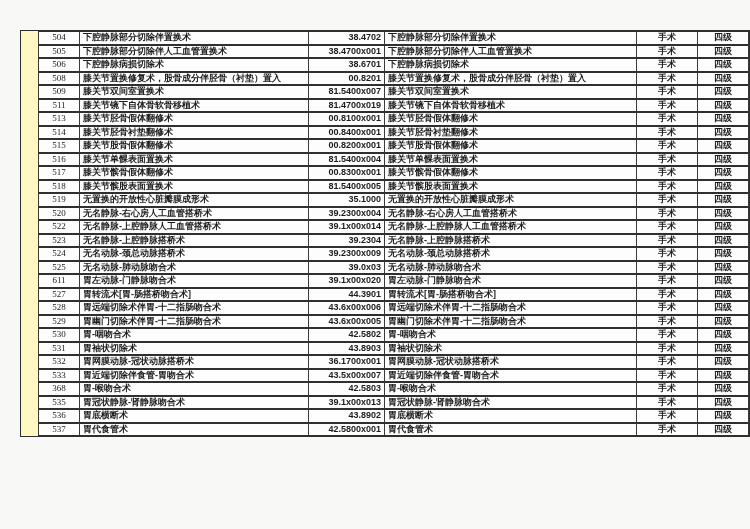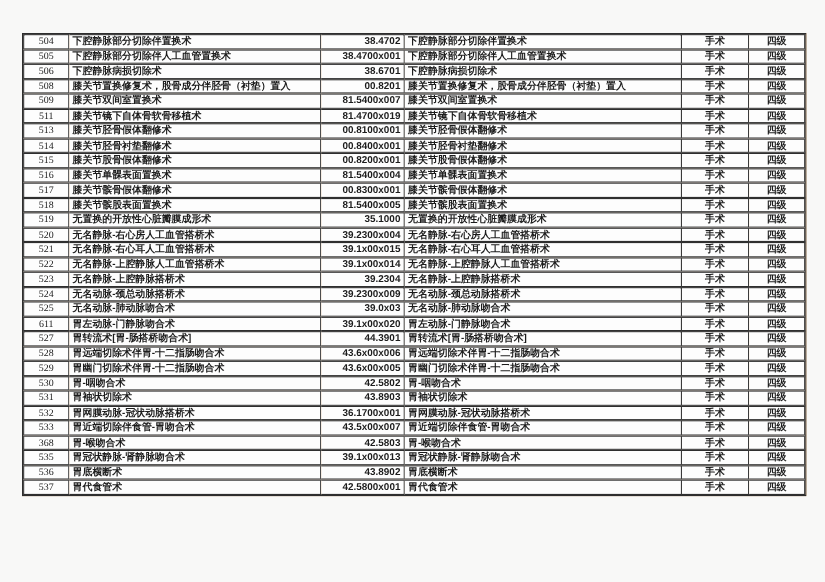--- a/index.html
+++ b/index.html
@@ -18,21 +18,22 @@
   .table-wrap {
     position: absolute;
     left: 20px;
     top: 30px;
   }
   table.grid {
     border-collapse: separate;
     border-spacing: 0;
     table-layout: fixed;
     border: 1px solid #2e2e2e;
-    background: #fdba74;
+    background: #fef9c3;
+    padding-left: 17px;
   }
   table.grid td {
     border-top: 1px solid #2f2f2f;
     border-bottom: 1px solid #2f2f2f;
     border-right: 1px solid #3a3a3a;
     height: 11.5px;
     padding: 0 3px;
     font-size: 9px;
     line-height: 11px;
     white-space: nowrap;
@@ -186,28 +187,20 @@
   </tr>
         <tr>
     <td class="c-no">520</td>
     <td class="c-name">无名静脉-右心房人工血管搭桥术</td>
     <td class="c-code">39.2300x004</td>
     <td class="c-name2">无名静脉-右心房人工血管搭桥术</td>
     <td class="c-cat">手术</td>
     <td class="c-level">四级</td>
   </tr>
         <tr>
-    <td class="c-no">521</td>
-    <td class="c-name">无名静脉-右心耳人工血管搭桥术</td>
-    <td class="c-code">39.1x00x015</td>
-    <td class="c-name2">无名静脉-右心耳人工血管搭桥术</td>
-    <td class="c-cat">手术</td>
-    <td class="c-level">四级</td>
-  </tr>
-        <tr>
     <td class="c-no">522</td>
     <td class="c-name">无名静脉-上腔静脉人工血管搭桥术</td>
     <td class="c-code">39.1x00x014</td>
     <td class="c-name2">无名静脉-上腔静脉人工血管搭桥术</td>
     <td class="c-cat">手术</td>
     <td class="c-level">四级</td>
   </tr>
         <tr>
     <td class="c-no">523</td>
     <td class="c-name">无名静脉-上腔静脉搭桥术</td>

